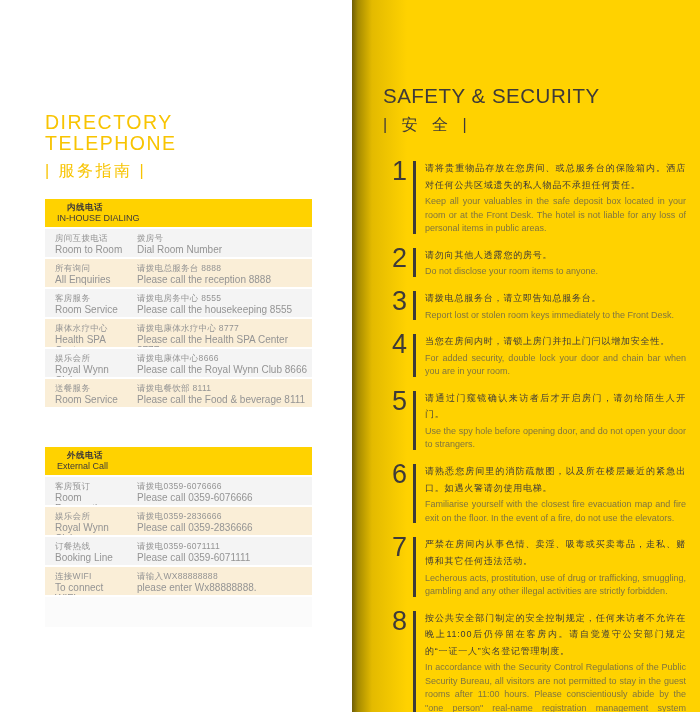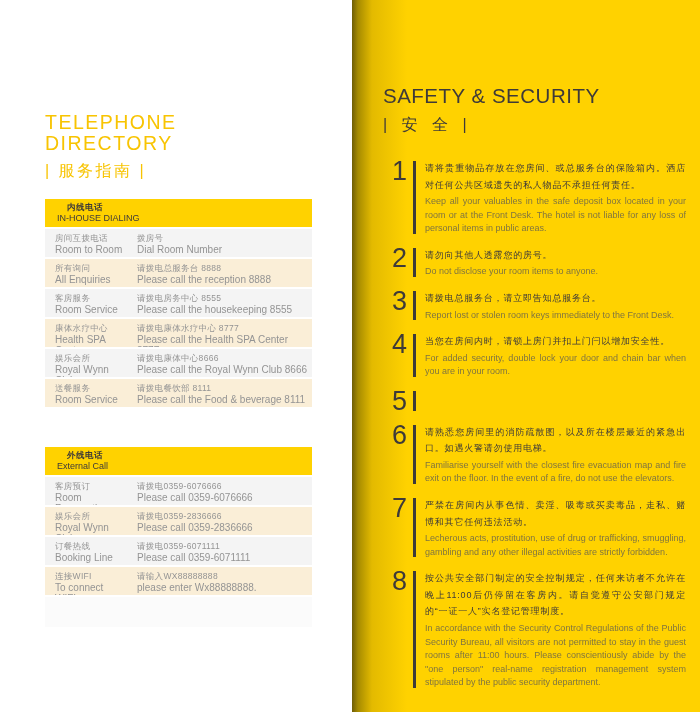--- a/index.html
+++ b/index.html
@@ -64,22 +64,22 @@
     font-size:9px; color:var(--olive); line-height:1.5;
     text-align:justify;
   }
 </style>
 </head>
 <body>
 
 <div class="page">
 
   <div class="left-title">
+    <div class="t-line">DIRECTORY</div>
     <div class="t-line">TELEPHONE</div>
-    <div class="t-line">DIRECTORY</div>
     <div class="t-sub">| 服务指南 |</div>
   </div>
 
   <div class="tbl tbl-inhouse">
     <div class="tbl-header">
       <div class="hz">内线电话</div>
       <div class="he">IN-HOUSE DIALING</div>
     </div>
 
     <div class="row g">
@@ -232,20 +232,24 @@
       <div class="sec-bar"></div>
       <div class="sec-text">
         <p class="zh-p">当您在房间内时，请锁上房门并扣上门闩以增加安全性。</p>
         <p class="en-p">For added security, double lock your door and chain bar when you are in your room.</p>
       </div>
     </div>
 
     <div class="sec-item">
       <div class="sec-num">5</div>
       <div class="sec-bar"></div>
+      <div class="sec-text">
+        <p class="zh-p">请通过门窥镜确认来访者后才开启房门，请勿给陌生人开门。</p>
+        <p class="en-p">Use the spy hole before opening door, and do not open your door to strangers.</p>
+      </div>
     </div>
 
     <div class="sec-item">
       <div class="sec-num">6</div>
       <div class="sec-bar"></div>
       <div class="sec-text">
         <p class="zh-p">请熟悉您房间里的消防疏散图，以及所在楼层最近的紧急出口。如遇火警请勿使用电梯。</p>
         <p class="en-p">Familiarise yourself with the closest fire evacuation map and fire exit on the floor.  In the event of a fire, do not use the elevators.</p>
       </div>
     </div>

